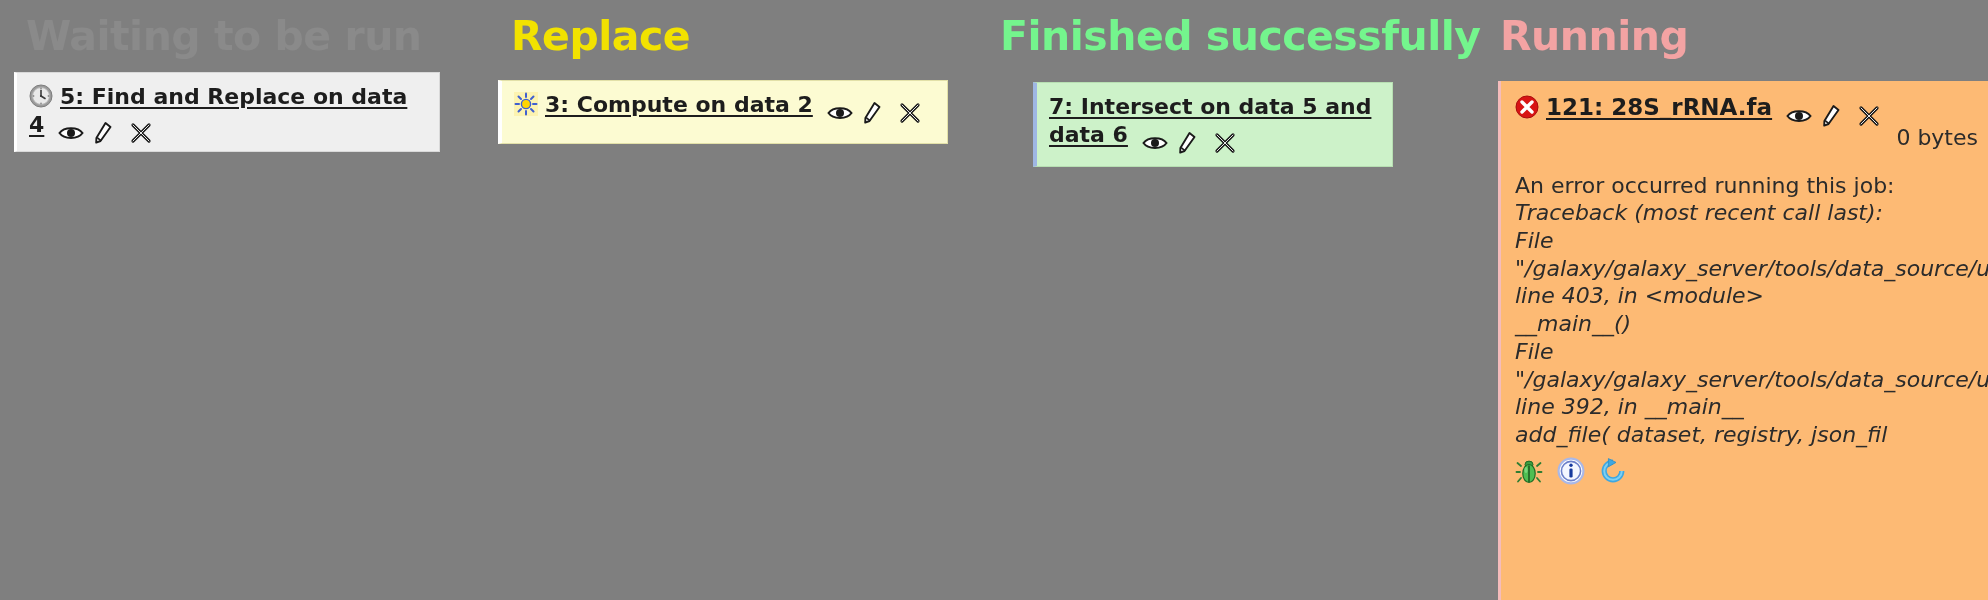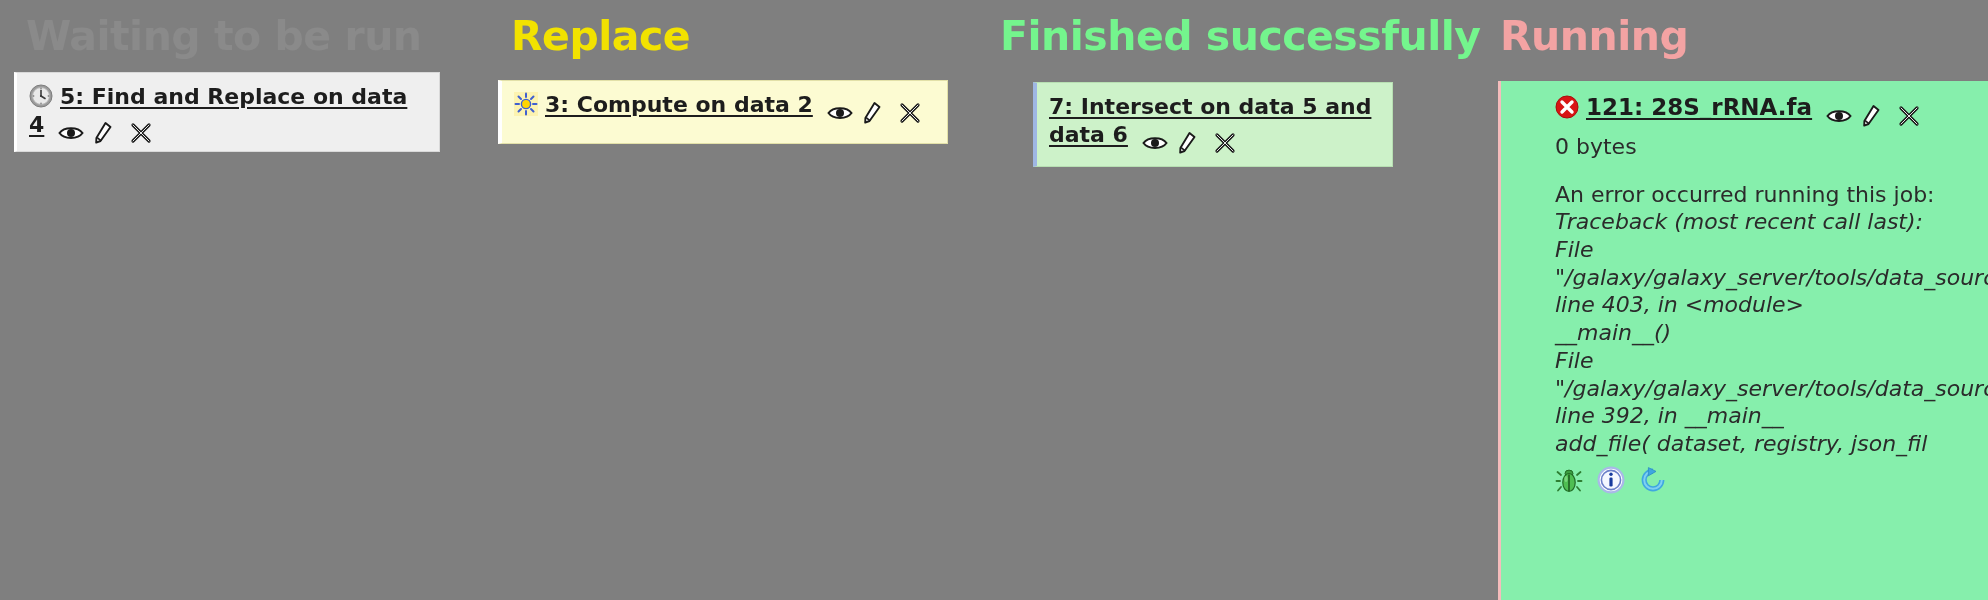--- a/index.html
+++ b/index.html
@@ -114,36 +114,35 @@
     border-left: 4px solid #9fb7e4;
     margin-left: 23px;
   }
 
   
   .card.failed {
     left: 1498px;
     top: 81px;
     width: 490px;
     height: 519px;
-    background: #86efac;
+    background: #fdba74;
     border: 0;
     border-left: 3px solid #f5bcbc;
-    padding-left: 40px;
   }
   .failed .card-inner { padding: 12px 10px 8px 14px; }
   .failed .title-row {
     font-size: 23px;
   }
   .failed .size {
     display: block;
     font-size: 22px;
     font-weight: 400;
     color: #2b2b2b;
-    margin-top: 9px;
     line-height: 1.2;
+    text-align: right;
   }
   .failed .err {
     display: block;
     font-size: 22px;
     line-height: 1.26;
     color: #2b2b2b;
     margin-top: 20px;
     white-space: pre-wrap;
   }
   .failed .err em { font-style: italic; }

